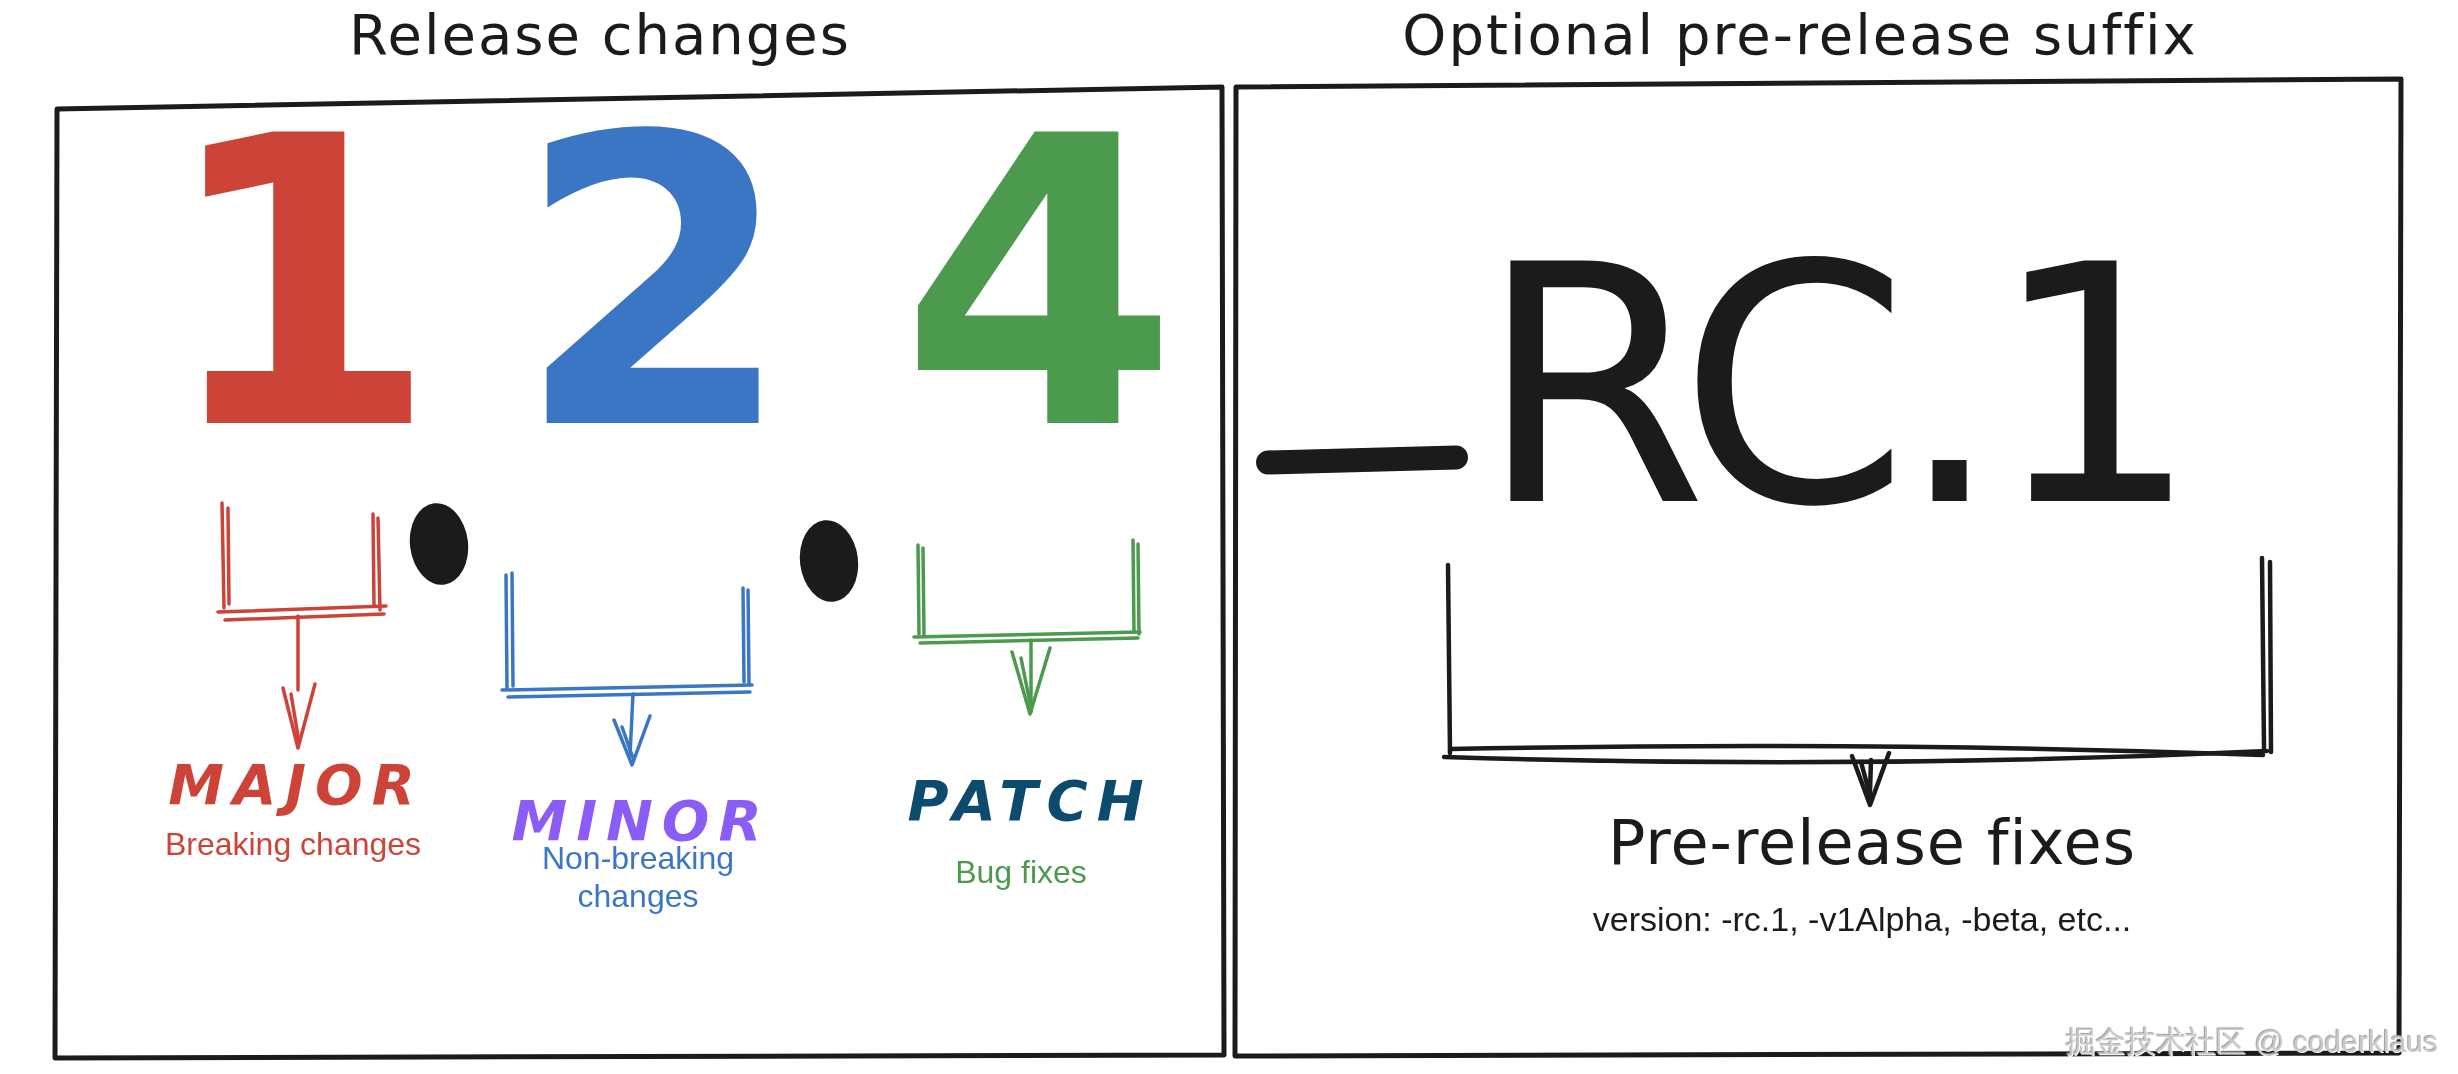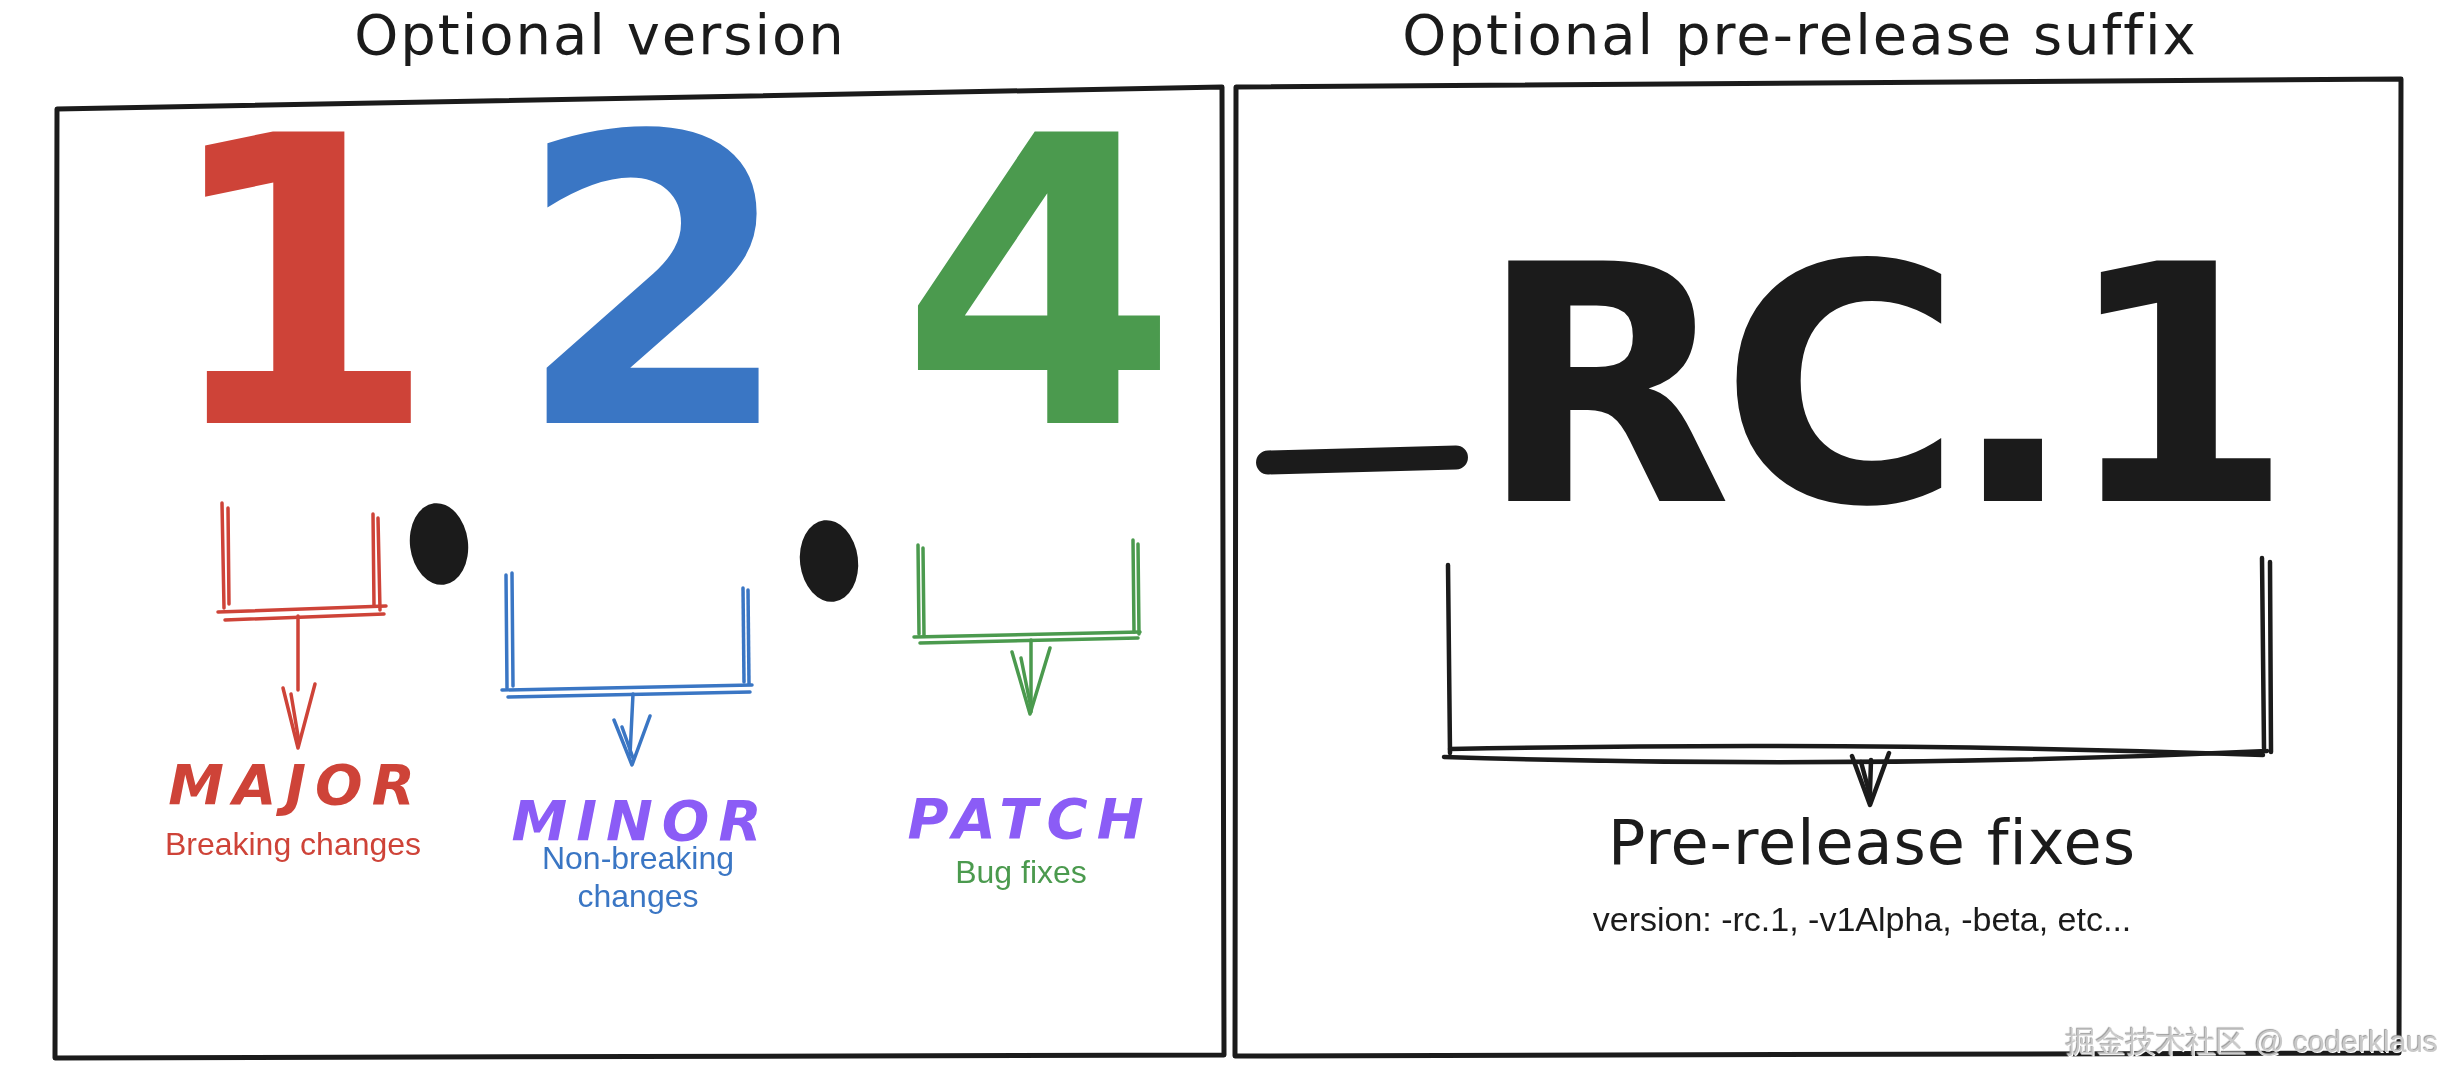--- a/index.html
+++ b/index.html
@@ -69,21 +69,21 @@
     height: 24px;
     border-radius: 12px;
     background: #1b1b1b;
     transform: rotate(-1.5deg);
   }
   .suffix-value {
     position: absolute;
     left: 1478px;
     top: 222px;
     font-family: "DejaVu Sans", sans-serif;
-    font-weight: bold;
+    font-weight: normal;
     font-size: 330px;
     letter-spacing: -12px;
     line-height: 1;
     color: #1b1b1b;
     white-space: nowrap;
   }
   .prerelease-label {
     position: absolute;
     left: 1872px;
     top: 806px;
@@ -170,36 +170,36 @@
       <path d="M2262,558 L2264,748"></path>
         <path d="M2270,562 L2271,752"></path>
       <path d="M1444,757 Q1860,770 2267,751"></path>
       <path d="M1450,749 Q1870,741 2263,755"></path>
       <path d="M1871,760 L1870,792"></path>
       <path d="M1852,756 L1870,805 L1889,753"></path>
       <path d="M1861,762 L1871,799"></path>
     </g>
   </svg>
 
-  <div class="panel-title" style="left:600px; top:2px;">Optional version</div>
+  <div class="panel-title" style="left:600px; top:2px;">Release changes</div>
   <div class="panel-title" style="left:1800px; top:2px;">Optional pre-release suffix</div>
 
   <div class="digit" style="left: 160px; top: 85px; color: rgb(206, 67, 56);">1</div>
   <div class="dot-sep" style="left:410px; top:503px;"></div>
   <div class="digit" style="left: 515px; top: 85px; color: rgb(58, 118, 196);">2</div>
   <div class="dot-sep" style="left:800px; top:520px;"></div>
   <div class="digit" style="left: 900px; top: 85px; color: rgb(75, 154, 78);">4</div>
 
   <div class="seg-name" style="left: 296px; top: 752px; color: rgb(206, 67, 56);">MAJOR</div>
   <div class="seg-desc" style="left: 293px; top: 826px; color: rgb(206, 67, 56);">Breaking changes</div>
 
   <div class="seg-name" style="left: 641px; top: 788px; color: #8b5cf6;">MINOR</div>
   <div class="seg-desc" style="left: 638px; top: 840px; width: 270px; color: rgb(58, 118, 196);">Non-breaking changes</div>
 
-  <div class="seg-name" style="left: 1030px; top: 768px; color: #8b5cf6; margin-top: 18px;">PATCH</div>
+  <div class="seg-name" style="left: 1030px; top: 768px; color: #0c4a6e;">PATCH</div>
   <div class="seg-desc" style="left: 1021px; top: 854px; color: rgb(75, 154, 78);">Bug fixes</div>
 
   <div class="suffix-dash"></div>
   <div class="suffix-value" style="color: rgb(27, 27, 27);">RC.1</div>
   <div class="prerelease-label">Pre-release fixes</div>
   <div class="examples">version: -rc.1, -v1Alpha, -beta, etc...</div>
 
   <div class="watermark">掘金技术社区 @ coderklaus</div>
 
 </div>

